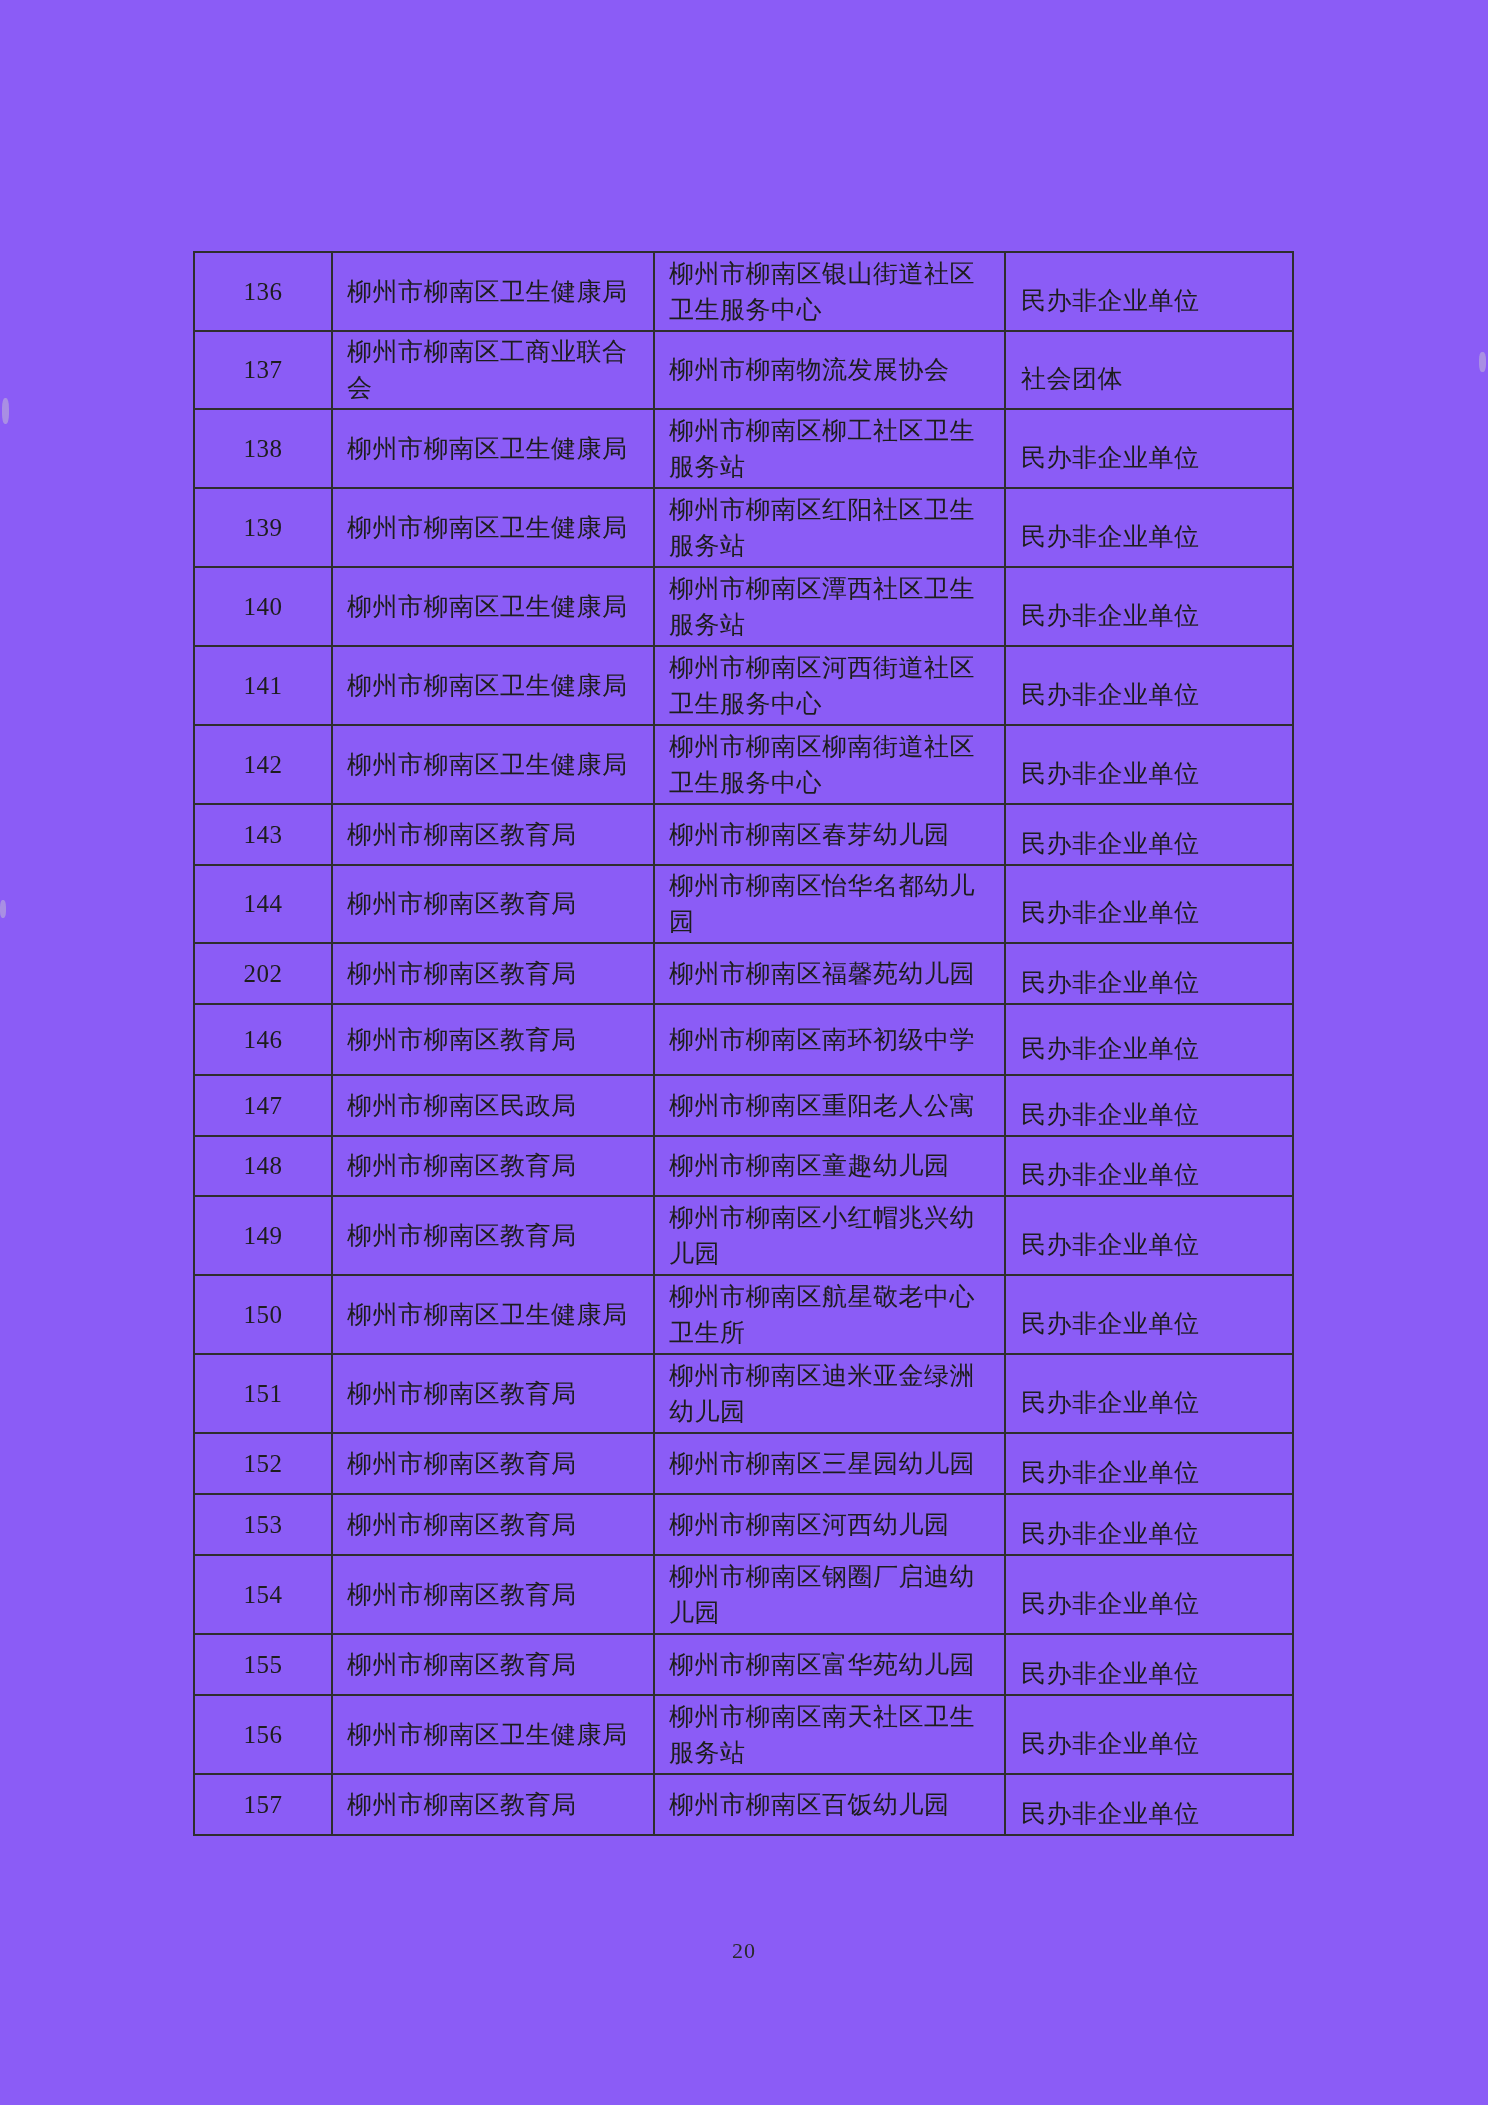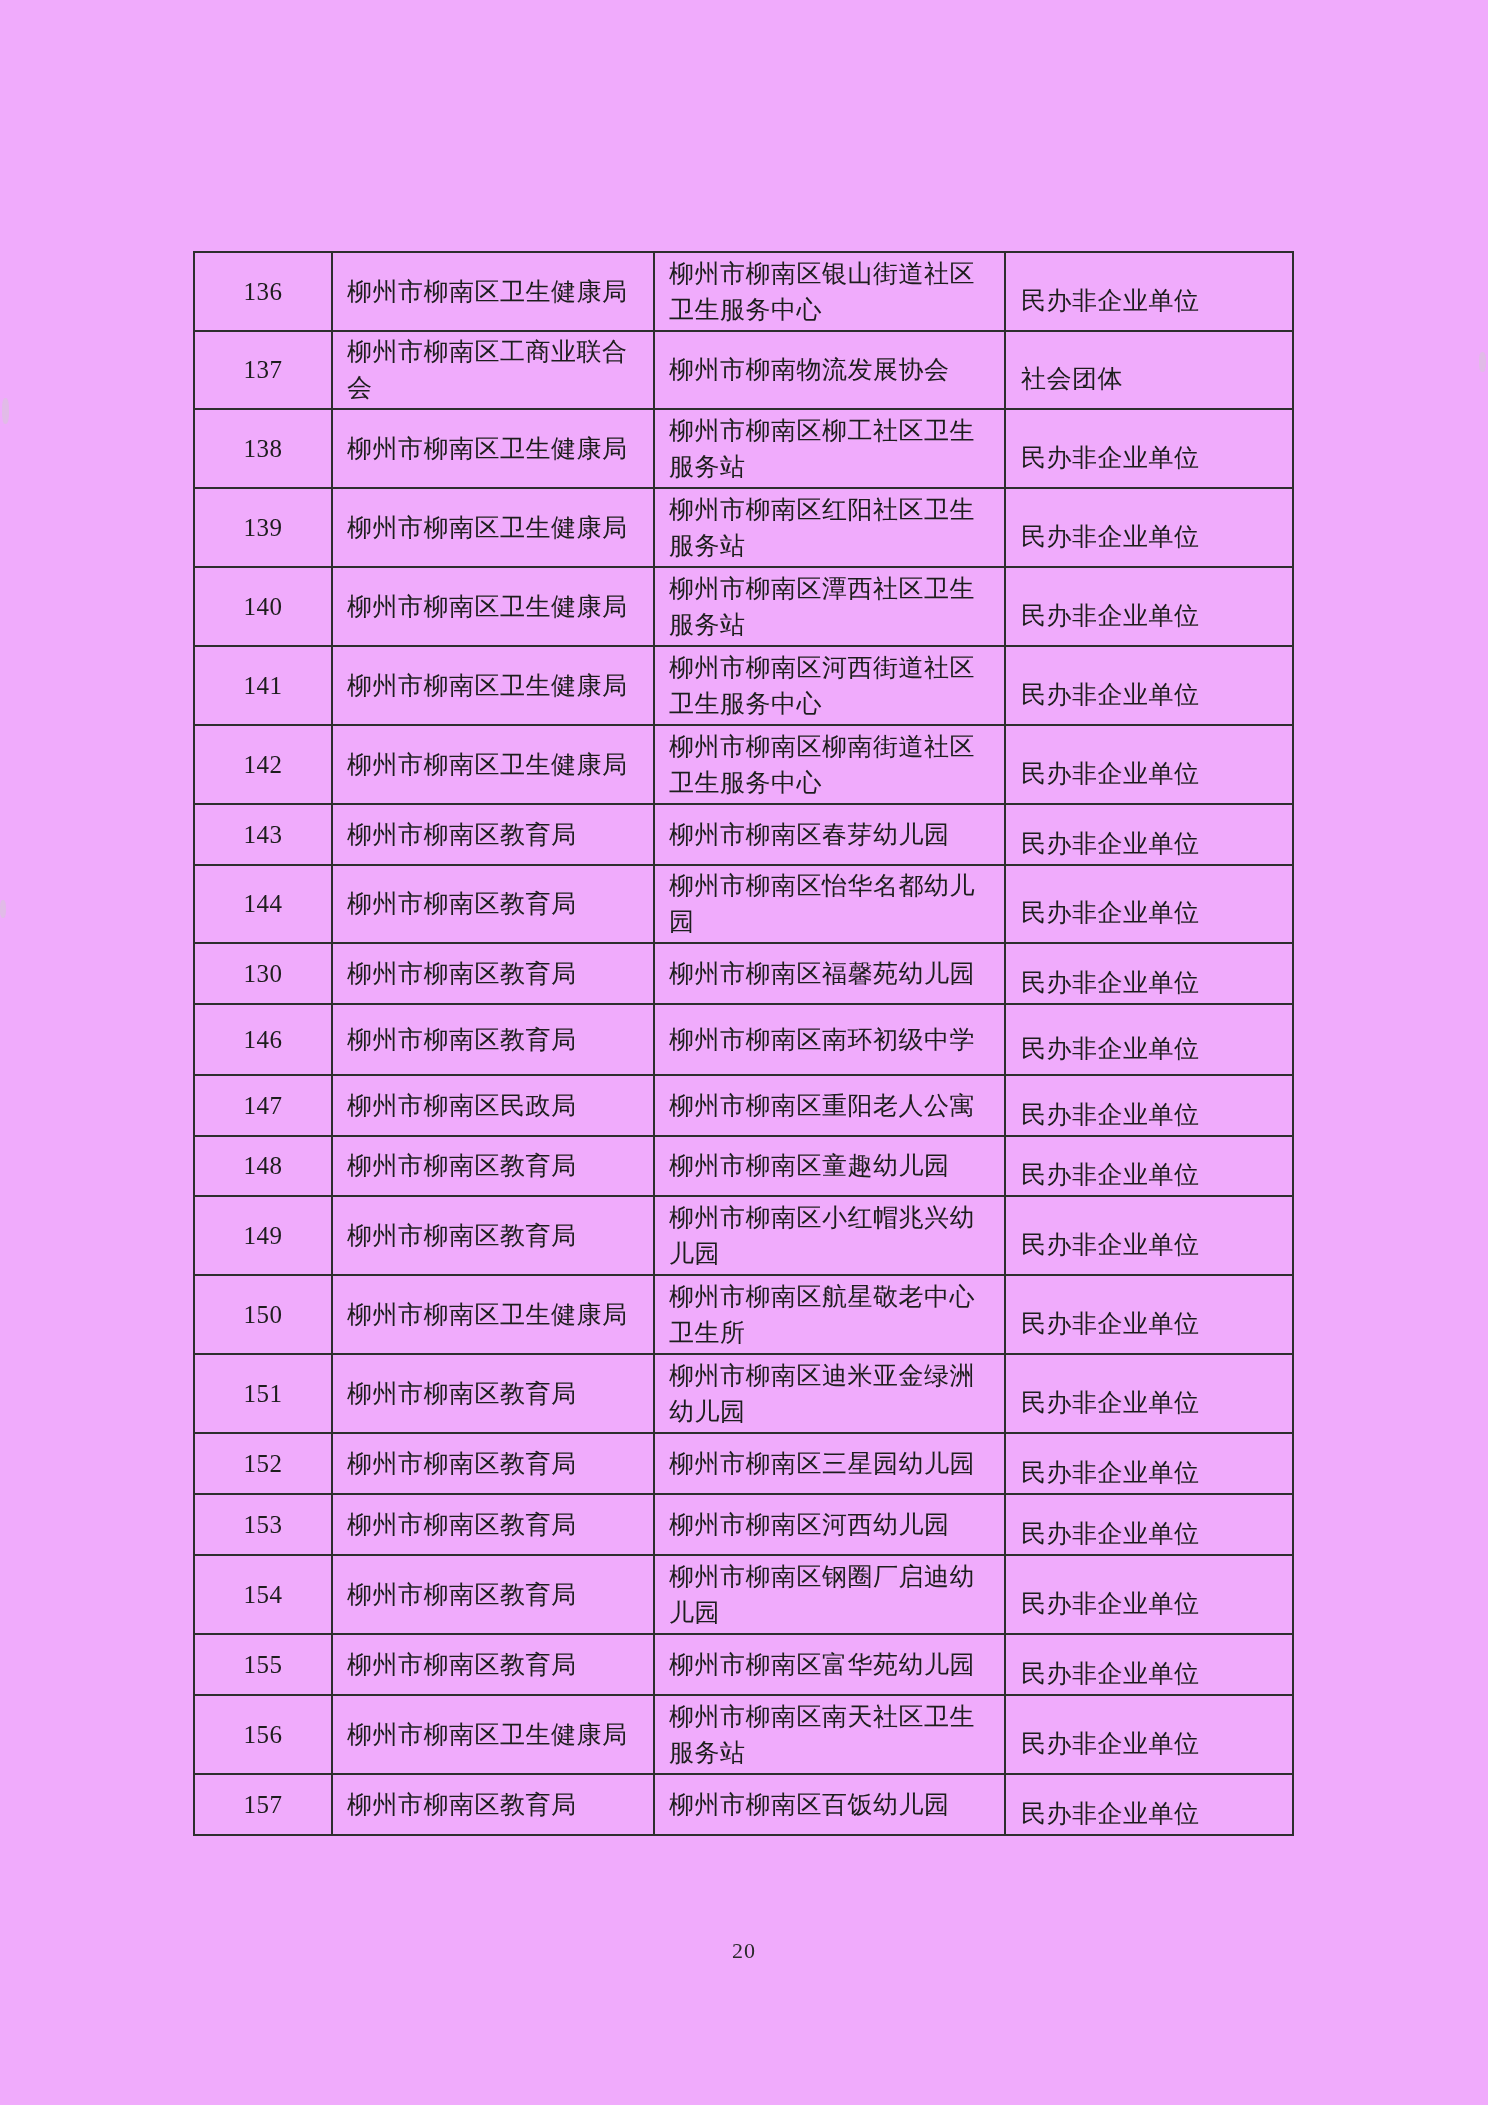--- a/index.html
+++ b/index.html
@@ -5,21 +5,21 @@
   html, body {
     margin: 0;
     padding: 0;
     background: #e9e9e9;
   }
   .page {
     position: relative;
     width: 1488px;
     height: 2105px;
     margin: 0 auto;
-    background: #f0abfc;
+    background: #8b5cf6;
     font-family: "Liberation Serif", "DejaVu Serif", serif;
     color: #1d1d1d;
     overflow: hidden;
   }
   table.reg-table {
     position: absolute;
     left: 193px;
     top: 251px;
     width: 1099px;
     border-collapse: collapse;
@@ -127,21 +127,21 @@
           <td class="col-name">柳州市柳南区春芽幼儿园</td>
           <td class="col-type">民办非企业单位</td>
         </tr>
         <tr style="height: 61px;">
           <td class="col-seq">144</td>
           <td class="col-supervisor">柳州市柳南区教育局</td>
           <td class="col-name">柳州市柳南区怡华名都幼儿园</td>
           <td class="col-type">民办非企业单位</td>
         </tr>
         <tr style="height: 61px;">
-          <td class="col-seq">130</td>
+          <td class="col-seq">202</td>
           <td class="col-supervisor">柳州市柳南区教育局</td>
           <td class="col-name">柳州市柳南区福馨苑幼儿园</td>
           <td class="col-type">民办非企业单位</td>
         </tr>
         <tr style="height: 71px; font-family: Liberation Serif, serif;">
           <td class="col-seq">146</td>
           <td class="col-supervisor">柳州市柳南区教育局</td>
           <td class="col-name">柳州市柳南区南环初级中学</td>
           <td class="col-type">民办非企业单位</td>
         </tr>

